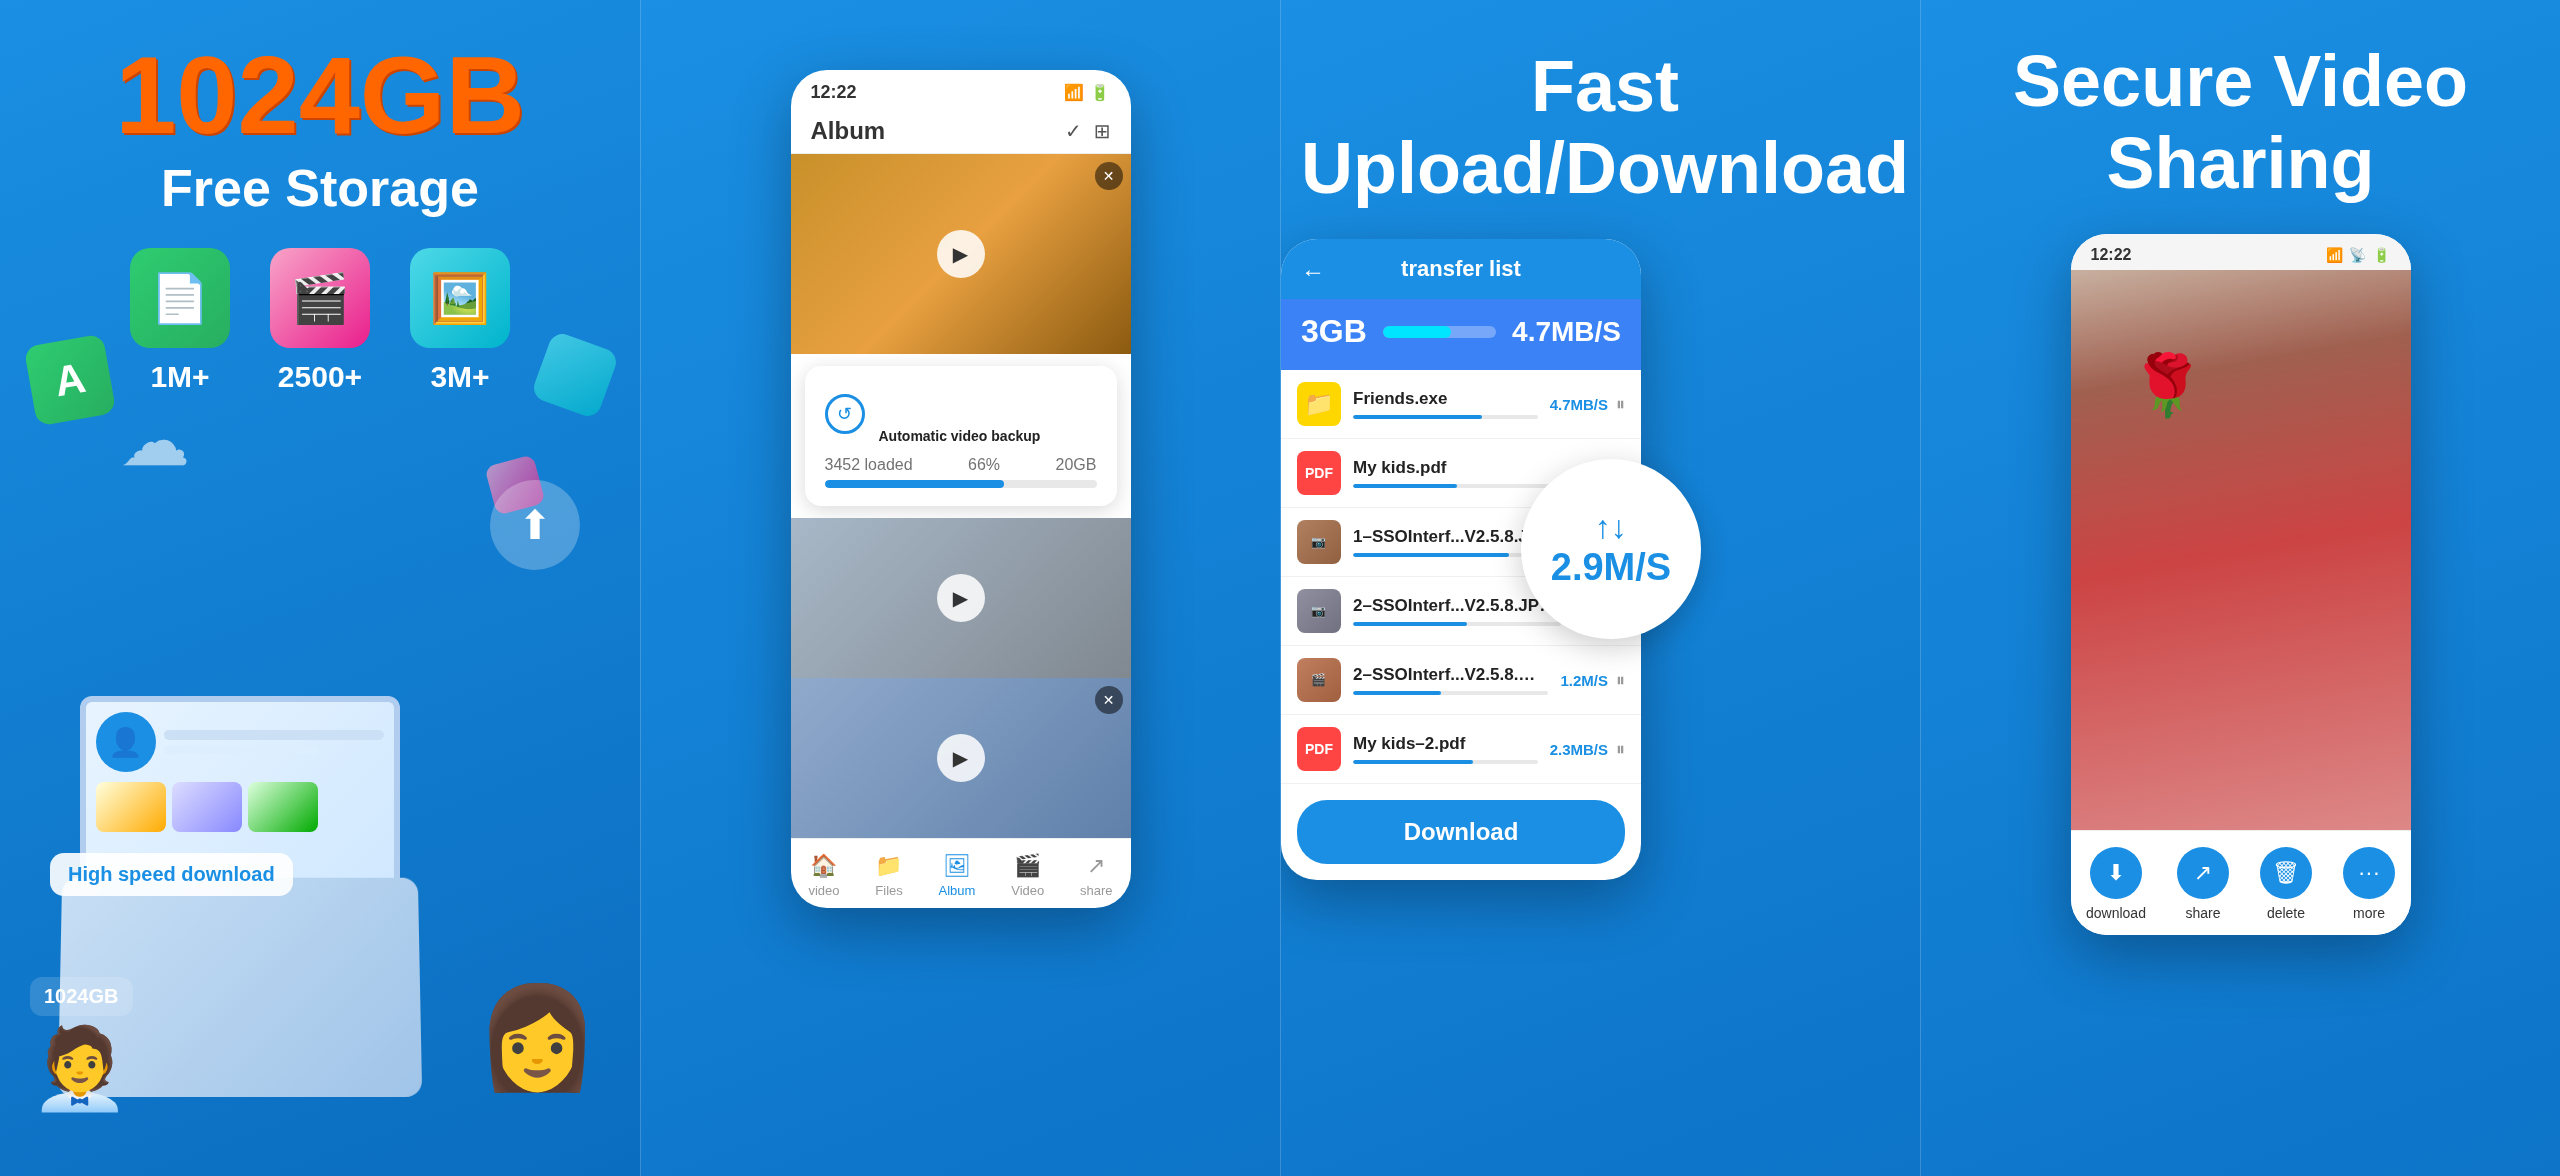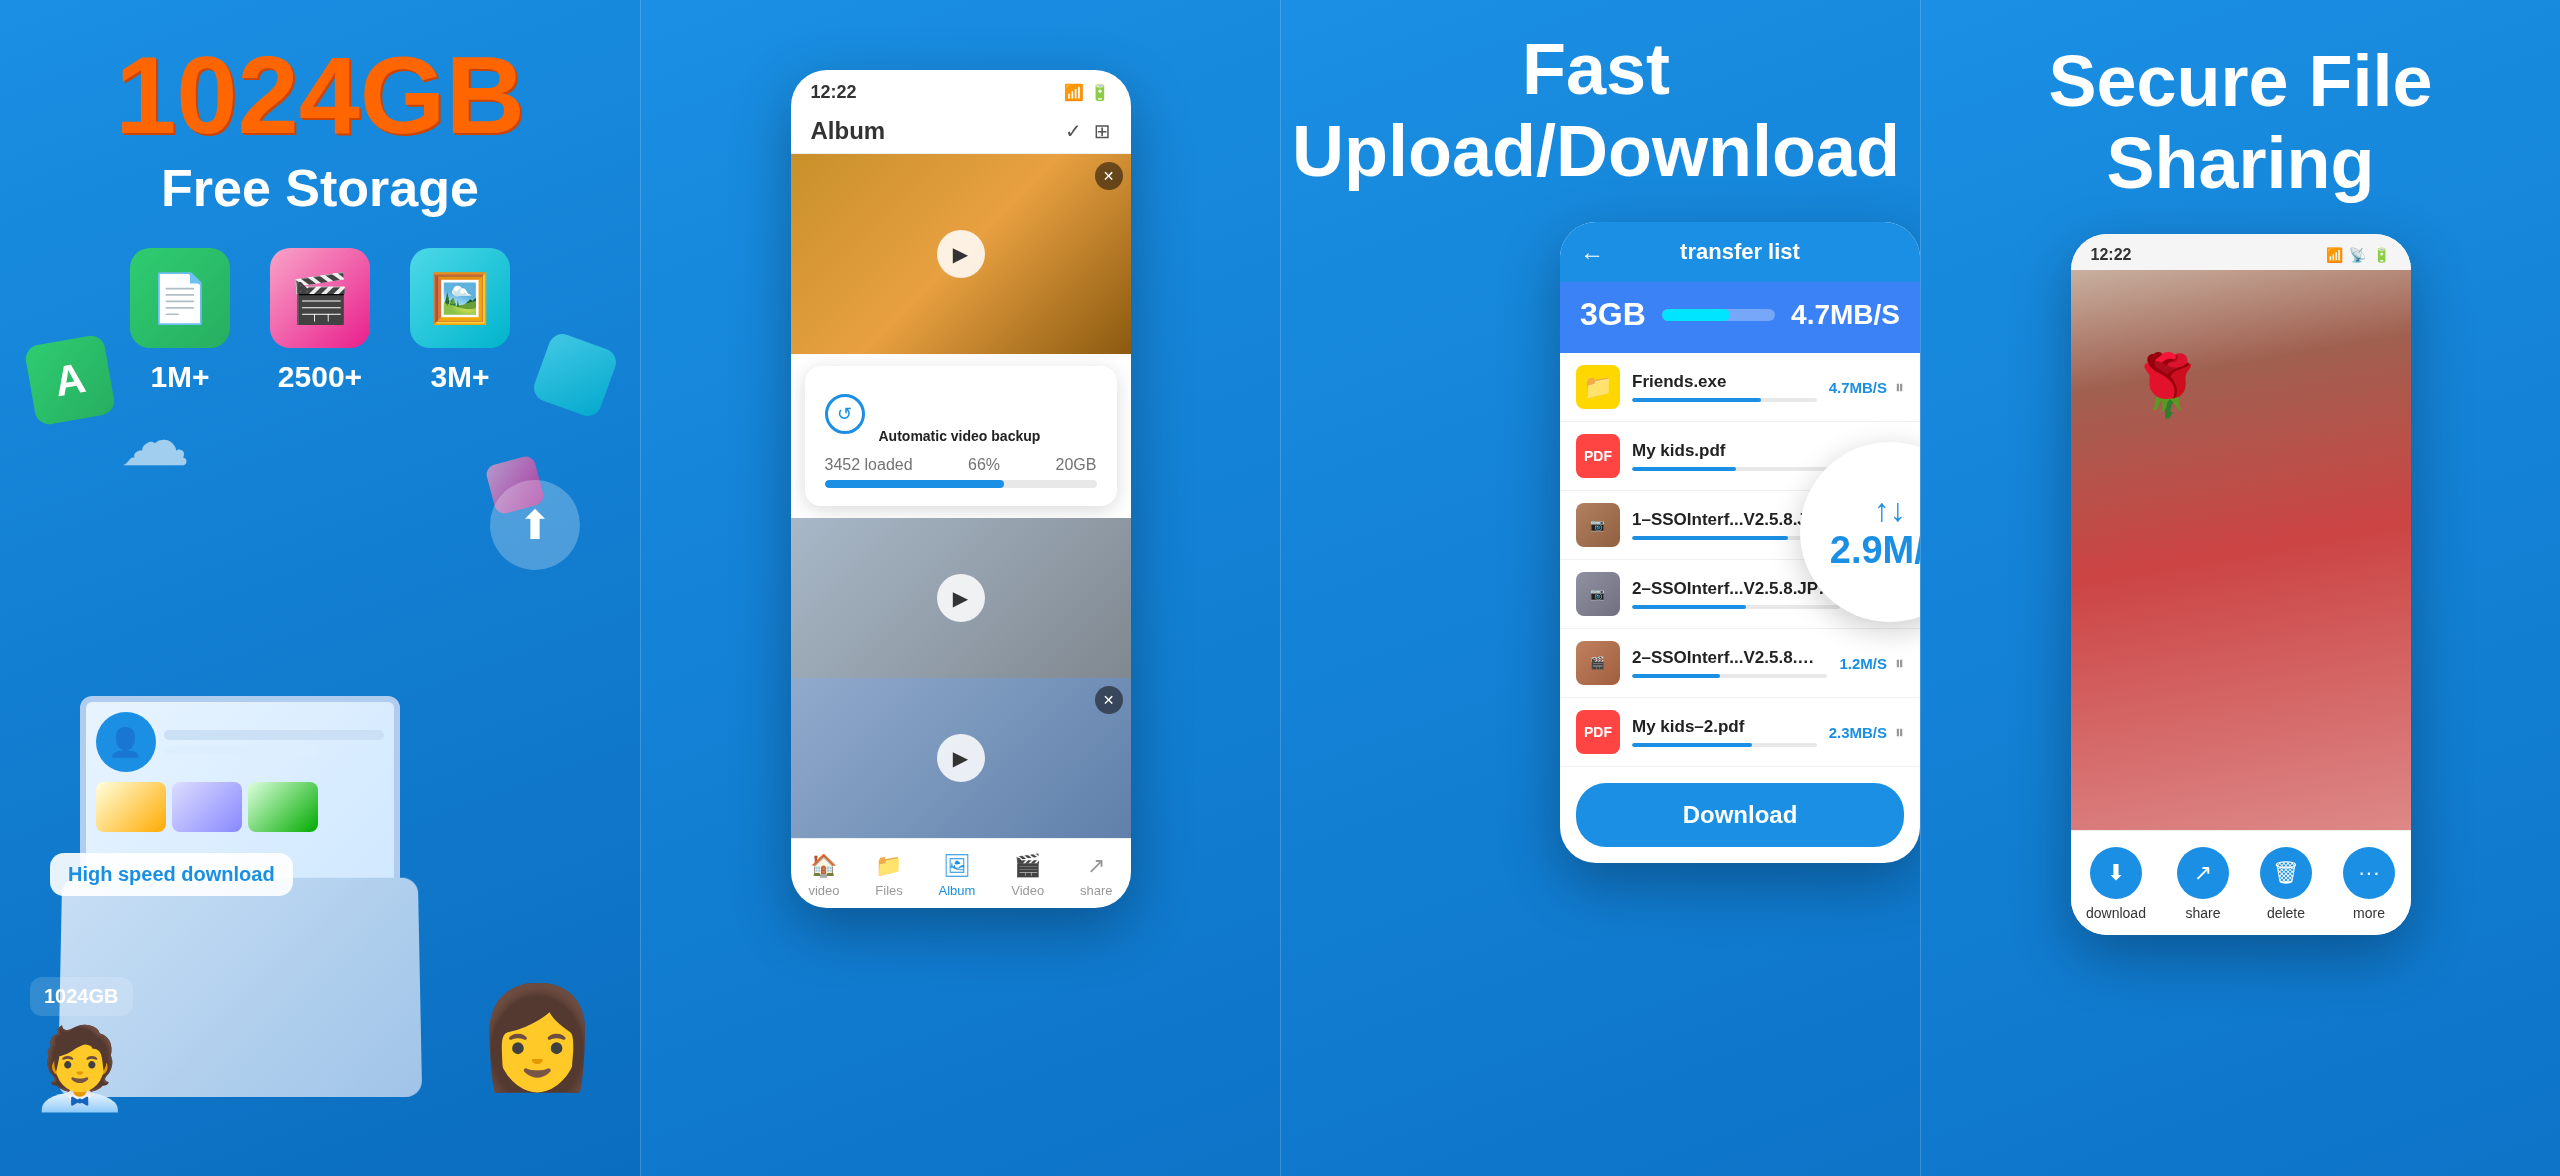--- a/index.html
+++ b/index.html
@@ -273,22 +273,22 @@
 
     
     .panel3 {
       width: 640px;
       height: 1176px;
       background: linear-gradient(160deg, #1a8fe3 0%, #0d74c8 100%);
       position: relative;
       overflow: hidden;
       display: flex;
       flex-direction: column;
-      align-items: flex-end;
-      padding-top: 28px;
+      align-items: flex-start;
+      padding-top: 45px;
       border-left: 1px solid rgba(255,255,255,0.2);
     }
     .panel3-title {
       font-size: 72px;
       font-weight: 800;
       color: white;
       text-align: center;
       padding: 0 20px;
     }
     .transfer-phone {
@@ -881,21 +881,21 @@
     <div class="download-btn">Download</div>
 
     <div class="speed-badge">
       <div class="speed-badge-arrows">↑↓</div>
       <div class="speed-badge-val">2.9M/S</div>
     </div>
   </div>
 </div>
 
 <div class="panel4">
-  <div class="panel4-title">Secure File Sharing</div>
+  <div class="panel4-title">Secure Video Sharing</div>
 
   <div class="share-phone">
     <div class="share-statusbar">
       <span>12:22</span>
       <div style="display:flex;gap:6px;font-size:14px;">
         <span>📶</span>
         <span>📡</span>
         <span>🔋</span>
       </div>
     </div>

